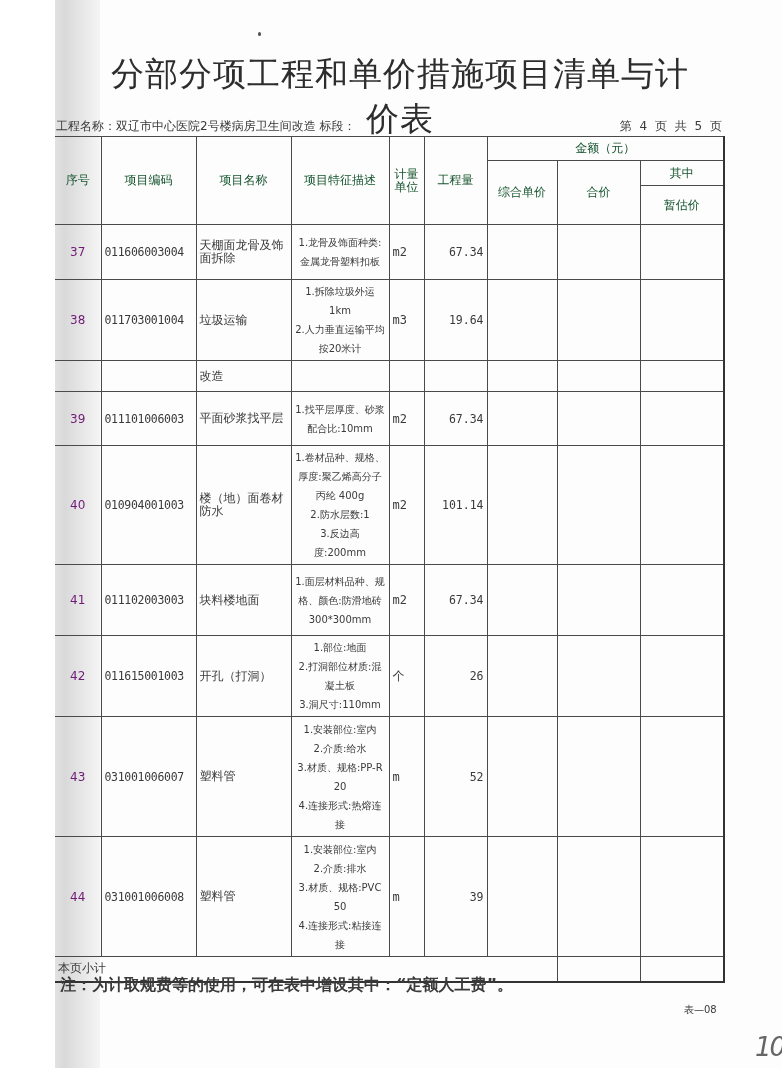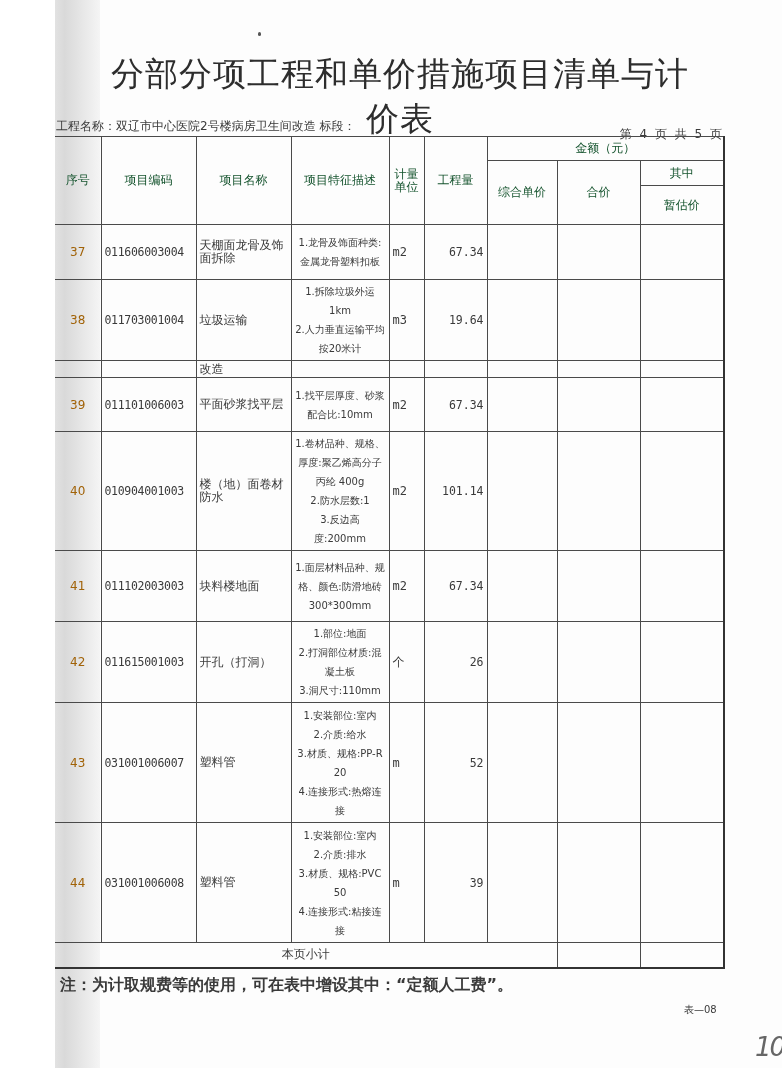--- a/index.html
+++ b/index.html
@@ -19,43 +19,43 @@
   }
   .title {
     position: absolute; left: 110px; top: 52px; width: 580px; text-align: center;
     font-family: "DejaVu Serif", "Liberation Serif", serif;
     font-size: 33px; color: #2d2d2d; letter-spacing: 1px;
   }
   .project-line {
     position: absolute; left: 56px; top: 118px; font-size: 12px; color: #3a3a3a;
   }
   .page-info {
-    position: absolute; right: 60px; top: 126px; font-size: 12px; color: #3a3a3a;
+    position: absolute; right: 60px; top: 118px; font-size: 12px; color: #3a3a3a;
     word-spacing: 4px;
   }
   table.bill {
     position: absolute; left: 55px; top: 136px; width: 669px;
     border-collapse: collapse; table-layout: fixed;
     font-size: 12px; color: #3a3a3a;
   }
   table.bill td, table.bill th {
     border: 1px solid #4a4a4a; padding: 0 3px; font-weight: normal;
     vertical-align: middle; overflow: hidden;
   }
   table.bill tr > *:first-child { border-left: none; }
   table.bill { border-right: 2px solid #333; border-top: 1.5px solid #333; border-bottom: 2px solid #333; }
   th { text-align: center; color: #14532d; }
-  .c-seq { text-align: center; color: #a16207; }
+  .c-seq { text-align: center; color: #701a75; }
   .c-code { font-family: "DejaVu Sans Mono", "Liberation Mono", monospace; font-size: 11.5px; letter-spacing: -0.3px; }
   .c-name { font-size: 12px; line-height: 13px; }
   .c-desc { font-size: 10px; line-height: 19px; padding-top: 2px !important; padding-bottom: 2px !important; text-align: center; }
   .c-unit { font-family: "DejaVu Sans Mono", "Liberation Mono", monospace; font-size: 12px; }
   .c-qty { text-align: right; font-family: "DejaVu Sans Mono", "Liberation Mono", monospace; font-size: 11.5px; margin-left: 22px; }
   .desc-line { display: block; }
-  .subtotal-label { text-align: center; }
+  .subtotal-label { }
   .footnote {
     position: absolute; left: 60px; top: 975px; font-size: 16px; color: #3a3a3a; font-weight: bold;
   }
   .table-no {
     position: absolute; left: 684px; top: 1003px; font-size: 10px; color: #3a3a3a;
   }
   .handwritten {
     position: absolute; left: 755px; top: 1032px; font-size: 26px; color: #666;
     font-family: "DejaVu Sans", sans-serif; font-weight: 200; font-style: italic; letter-spacing: -2px;
   }
@@ -127,21 +127,21 @@
         <td class="c-desc">
           <span class="desc-line">1.拆除垃圾外运 1km</span>
           <span class="desc-line">2.人力垂直运输平均按20米计</span>
         </td>
         <td class="c-unit">m3</td>
         <td class="c-qty">19.64</td>
         <td></td>
         <td></td>
         <td></td>
       </tr>
-      <tr style="height: 17px;">
+      <tr style="height: 31px;">
         <td class="c-seq"></td>
         <td class="c-code"></td>
         <td class="c-name">改造</td>
         <td class="c-desc"></td>
         <td class="c-unit"></td>
         <td class="c-qty"></td>
         <td></td>
         <td></td>
         <td></td>
       </tr>

